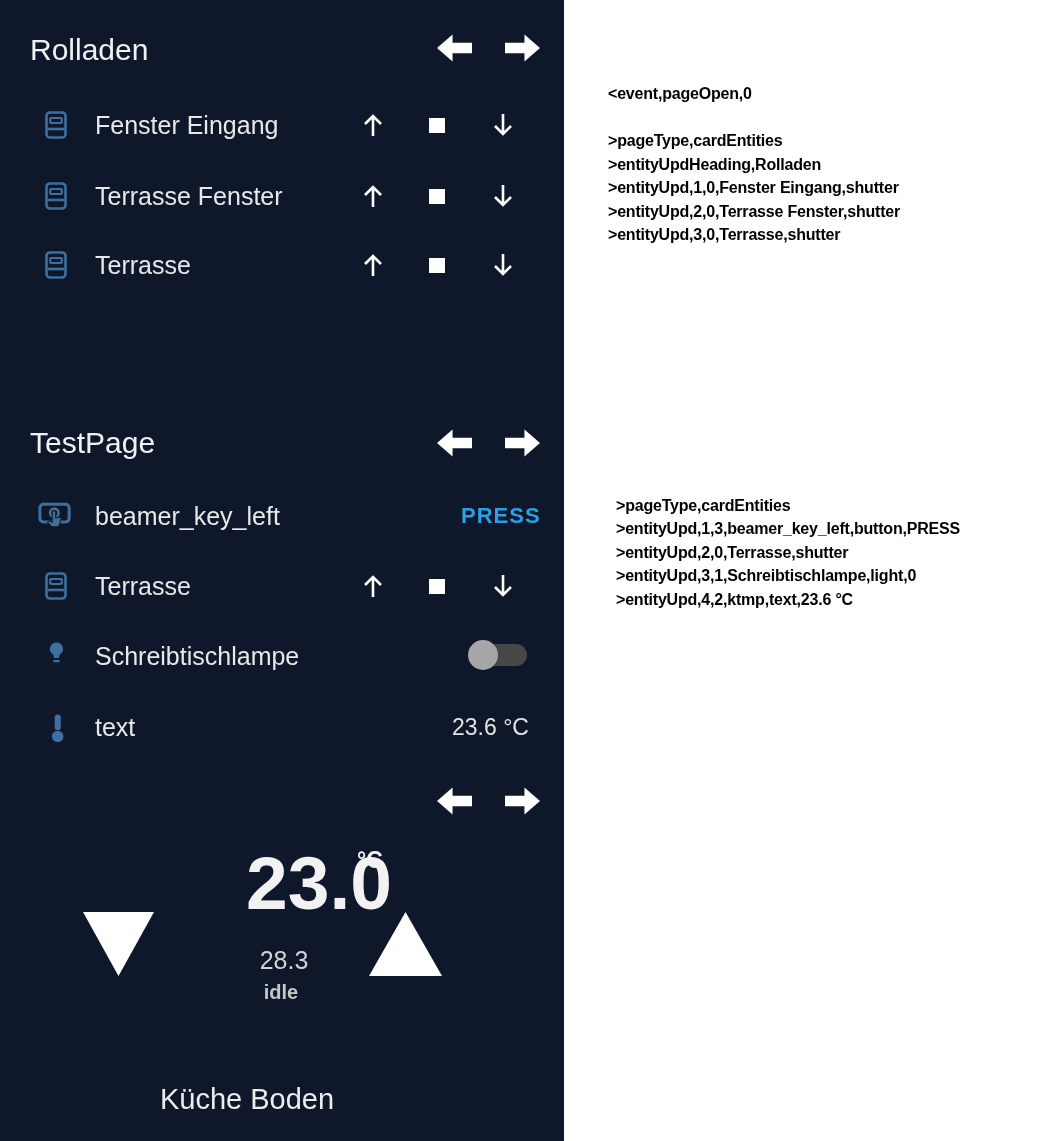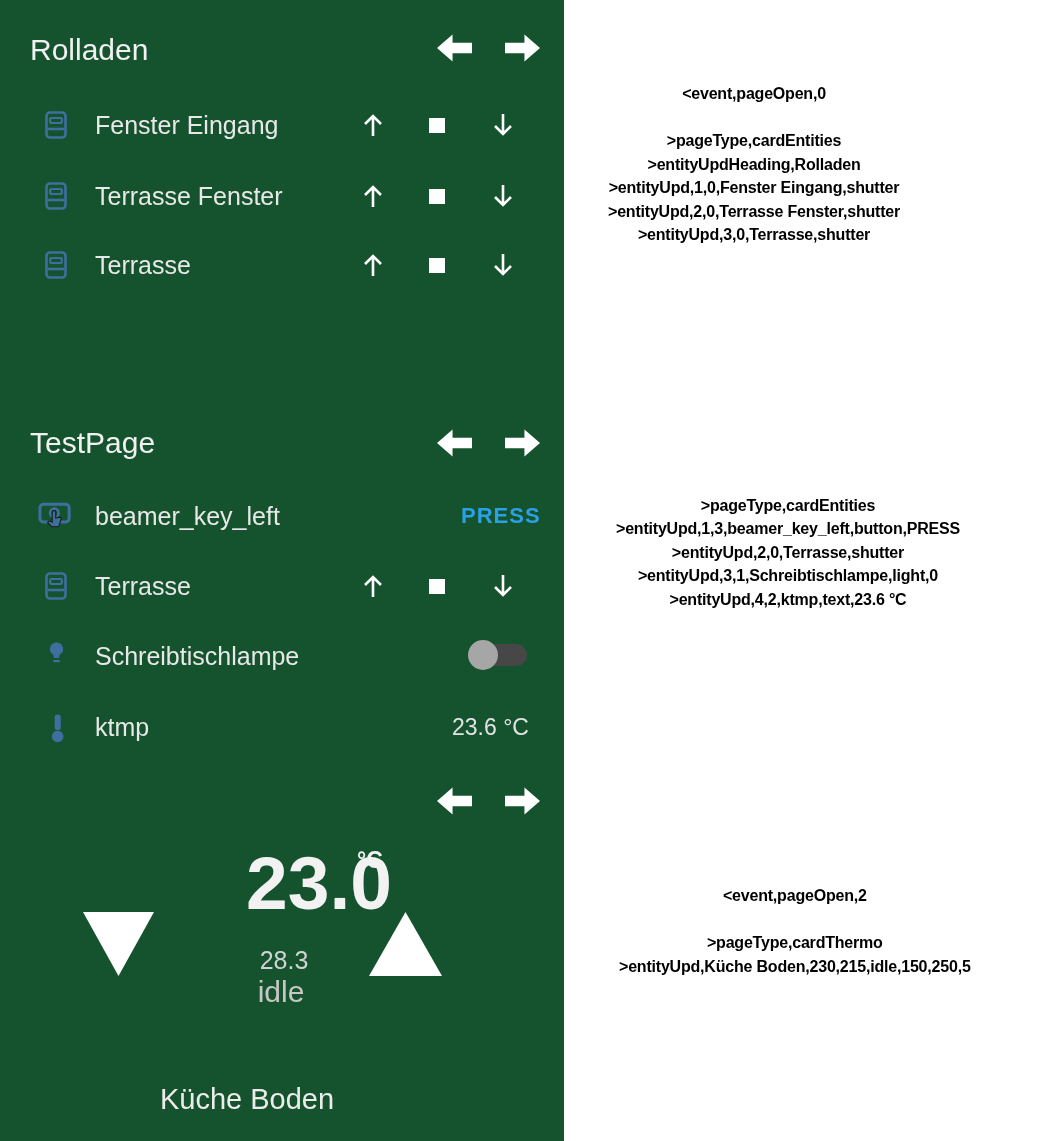--- a/index.html
+++ b/index.html
@@ -1,31 +1,31 @@
 <!DOCTYPE html>
 <html><head>
 <meta charset="utf-8">
 <style>
   html,body { margin:0; padding:0; background:#fff; }
   .stage { position:relative; width:1045px; height:1141px; background:#ffffff;
            font-family:"Liberation Sans", sans-serif; overflow:hidden; }
-  .panel { position:absolute; left:0; top:0; width:564px; height:1141px; background:#14532d; }
+  .panel { position:absolute; left:0; top:0; width:564px; height:1141px; background:#0f172a; }
   .abs { position:absolute; }
   .heading { color:#f1f1f1; font-size:30px; line-height:36px; white-space:nowrap; }
   .row-label { color:#e8e8e8; font-size:25px; line-height:24px; white-space:nowrap; }
   .val-text { color:#e3e3e3; font-size:23px; line-height:26px; white-space:nowrap;text-align:right; }
   .press { color:#2aa0e5; font-size:22px; font-weight:bold; letter-spacing:1px; line-height:26px; }
   .big-temp { color:#f2f2f2; font-size:75px; font-weight:700; line-height:75px; white-space:nowrap;margin-left:46px; }
   .temp-unit { color:#f2f2f2; font-size:23px; font-weight:700; line-height:23px; }
   .setpoint { color:#d2d2d2; font-size:25px; line-height:28px; text-align:center; }
-  .state { color:#c7c7c7; font-size:30px; line-height:26px; text-align:center; }
+  .state { color:#c7c7c7; font-size:20px; line-height:26px; text-align:center;font-weight:bold; }
   .thermo-title { color:#ececec; font-size:29px; line-height:34px; text-align:center; white-space:nowrap; }
   .toggle-track { position:absolute; width:57px; height:22px; border-radius:11px; background:#474747; }
   .toggle-knob { position:absolute; left:-2px; top:-4px; width:30px; height:30px; border-radius:50%; background:#a6a6a6; }
-  .log { position:absolute; color:#000; font-weight:bold; font-size:16px; letter-spacing:-0.2px;text-align:center; }
+  .log { position:absolute; color:#000; font-weight:bold; font-size:16px; letter-spacing:-0.2px; }
   .log-line { height:23.5px; line-height:23.5px; white-space:nowrap; }
   svg { display:block; }
 </style>
 </head>
 <body>
 
 <div class="stage">
   <div class="panel">
 
     <div class="abs heading" style="left:30px; top:32px;">Rolladen</div>
@@ -168,21 +168,21 @@
     <div class="toggle-track" style="left:470px; top:644px;">
       <div class="toggle-knob"></div>
     </div>
 
     <div class="abs" style="left:50px; top:712px;">
       <svg width="15" height="32" viewBox="0 0 16 32">
           <rect x="5" y="1.5" width="6.5" height="17" rx="3.2" fill="#3e6f9f"></rect>
           <circle cx="8.2" cy="25" r="6.2" fill="#3e6f9f"></circle>
         </svg>
     </div>
-    <div class="abs row-label" style="left:95px; top:715px;">ktmp</div>
+    <div class="abs row-label" style="left:95px; top:715px;">text</div>
     <div class="abs val-text" style="left:452px; top:714px;">23.6 °C</div>
 
     <div class="abs" style="left:437px; top:786px;">
       <svg width="35" height="30" viewBox="0 0 36 30">
           <polygon points="0,15 16,1 16,9.5 36,9.5 36,20.5 16,20.5 16,29" fill="#ffffff"></polygon>
         </svg>
     </div>
     <div class="abs" style="left:505px; top:786px;">
       <svg width="35" height="30" viewBox="0 0 36 30">
           <polygon points="36,15 20,1 20,9.5 0,9.5 0,20.5 20,20.5 20,29" fill="#ffffff"></polygon>
@@ -220,19 +220,13 @@
 
   <div class="log" style="left:616px; top:470px;">
     <div class="log-line"></div>
     <div class="log-line">&gt;pageType,cardEntities</div>
     <div class="log-line">&gt;entityUpd,1,3,beamer_key_left,button,PRESS</div>
     <div class="log-line">&gt;entityUpd,2,0,Terrasse,shutter</div>
     <div class="log-line">&gt;entityUpd,3,1,Schreibtischlampe,light,0</div>
     <div class="log-line">&gt;entityUpd,4,2,ktmp,text,23.6 °C</div>
   </div>
 
-  <div class="log" style="left:619px; top:884px;">
-    <div class="log-line">&lt;event,pageOpen,2</div>
-    <div class="log-line"></div>
-    <div class="log-line">&gt;pageType,cardThermo</div>
-    <div class="log-line">&gt;entityUpd,Küche Boden,230,215,idle,150,250,5</div>
-  </div>
 </div>
 
 </body></html>

